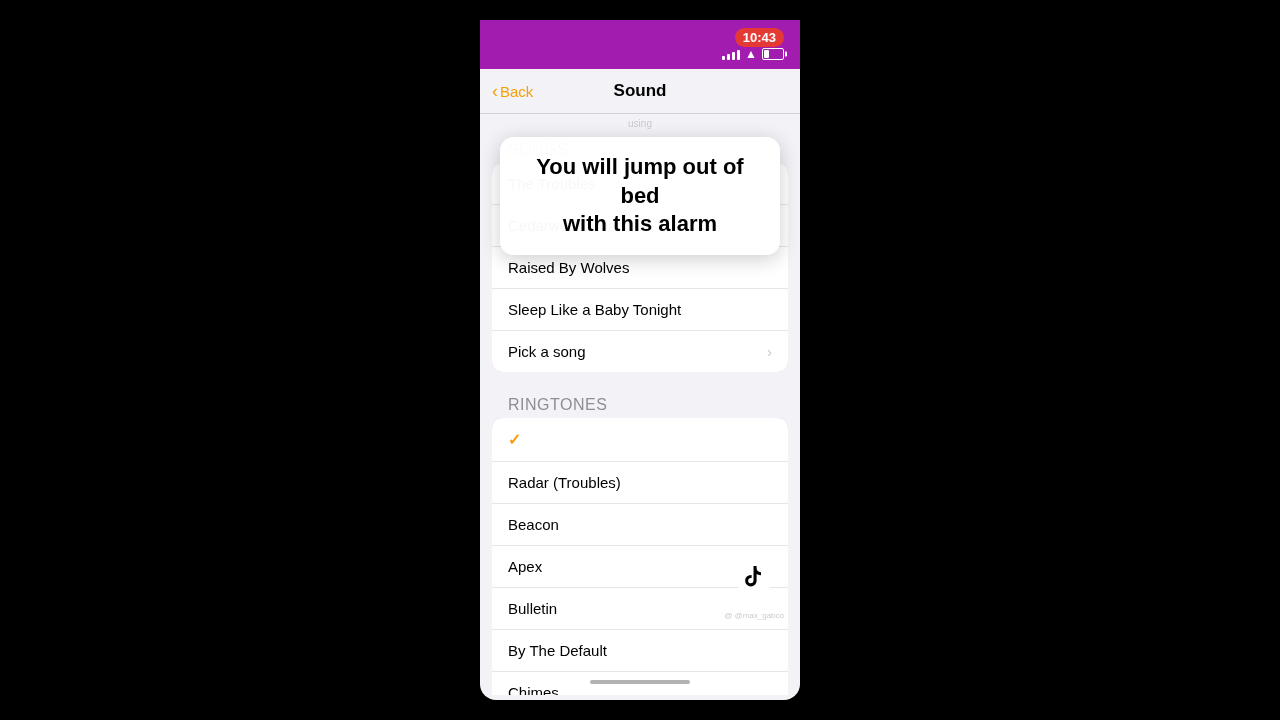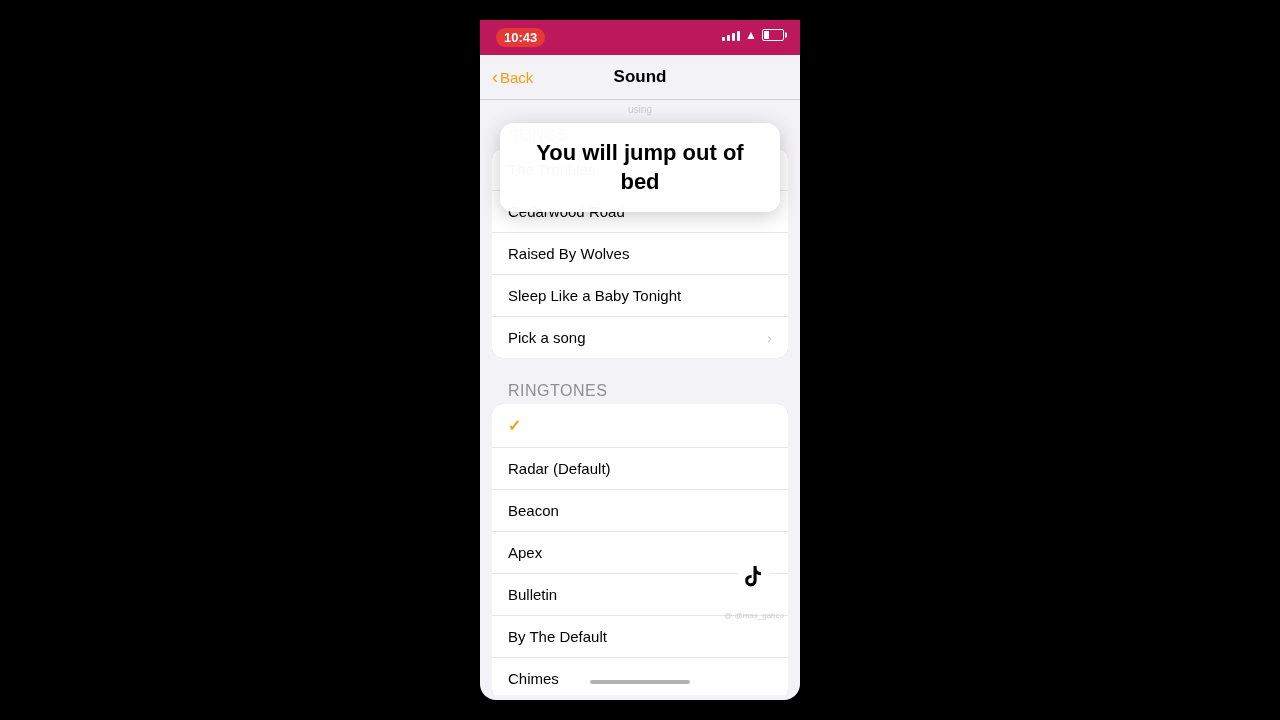--- a/index.html
+++ b/index.html
@@ -21,23 +21,24 @@
       display: flex;
       flex-direction: column;
       align-items: center;
     }
 
     
     .status-bar {
       width: 100%;
       display: flex;
       justify-content: space-between;
-      align-items: flex-start;
+      align-items: flex-end;
       padding: 8px 16px;
-      background: #be185d;
+      background: #a21caf;
+      flex-direction: column;
     }
 
     .time-badge {
       background: #e53935;
       color: #fff;
       font-size: 13px;
       font-weight: 600;
       padding: 2px 8px;
       border-radius: 10px;
     }
@@ -311,20 +312,21 @@
         <span class="back-chevron">‹</span>
         <span>Back</span>
       </div>
       <span class="nav-title">Sound</span>
     </div>
 
     <div class="tooltip-overlay">
       <div class="tooltip-box">
         <div class="tooltip-text">
           <span>You will jump out of bed</span><br>
+          <span>with this alarm</span>
         </div>
       </div>
     </div>
 
     <div class="scroll-content">
 
       <div class="partial-top">using</div>
 
       <div class="section-wrapper">
         <div class="songs-section-label">SONGS</div>
@@ -348,21 +350,21 @@
         </div>
       </div>
 
       <div class="section-wrapper">
         <div class="songs-section-label">RINGTONES</div>
         <div class="list-group">
           <div class="list-item">
             <span class="checkmark">✓</span>
           </div>
           <div class="list-item">
-            <span class="list-item-text">Radar (Default)</span>
+            <span class="list-item-text">Radar (Troubles)</span>
           </div>
           <div class="list-item">
             <span class="list-item-text">Beacon</span>
           </div>
           <div class="list-item">
             <span class="list-item-text">Apex</span>
           </div>
           <div class="list-item">
             <span class="list-item-text">Bulletin</span>
           </div>

